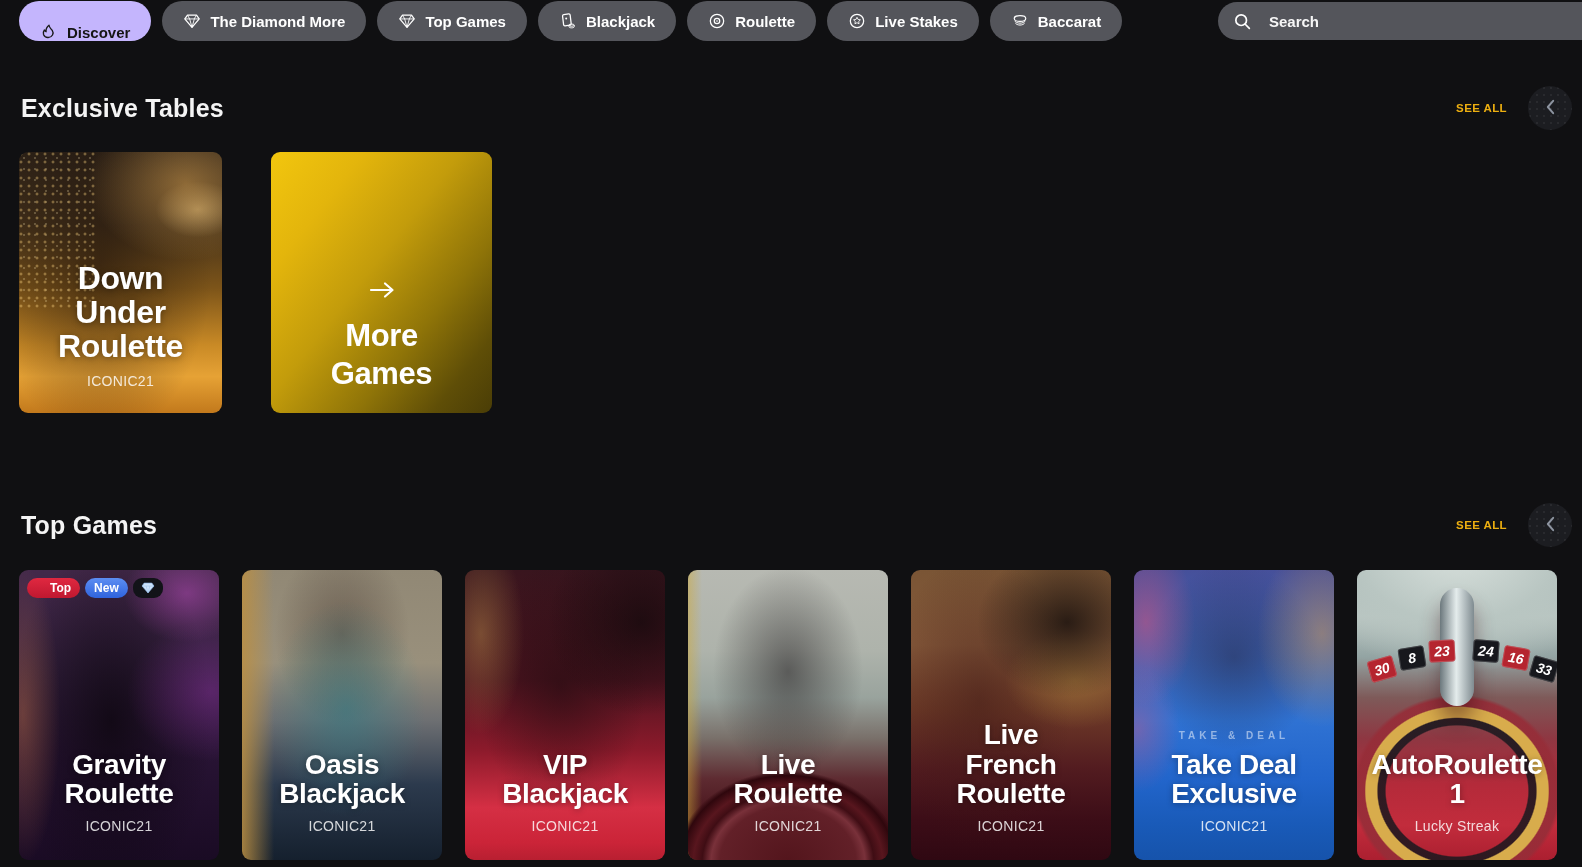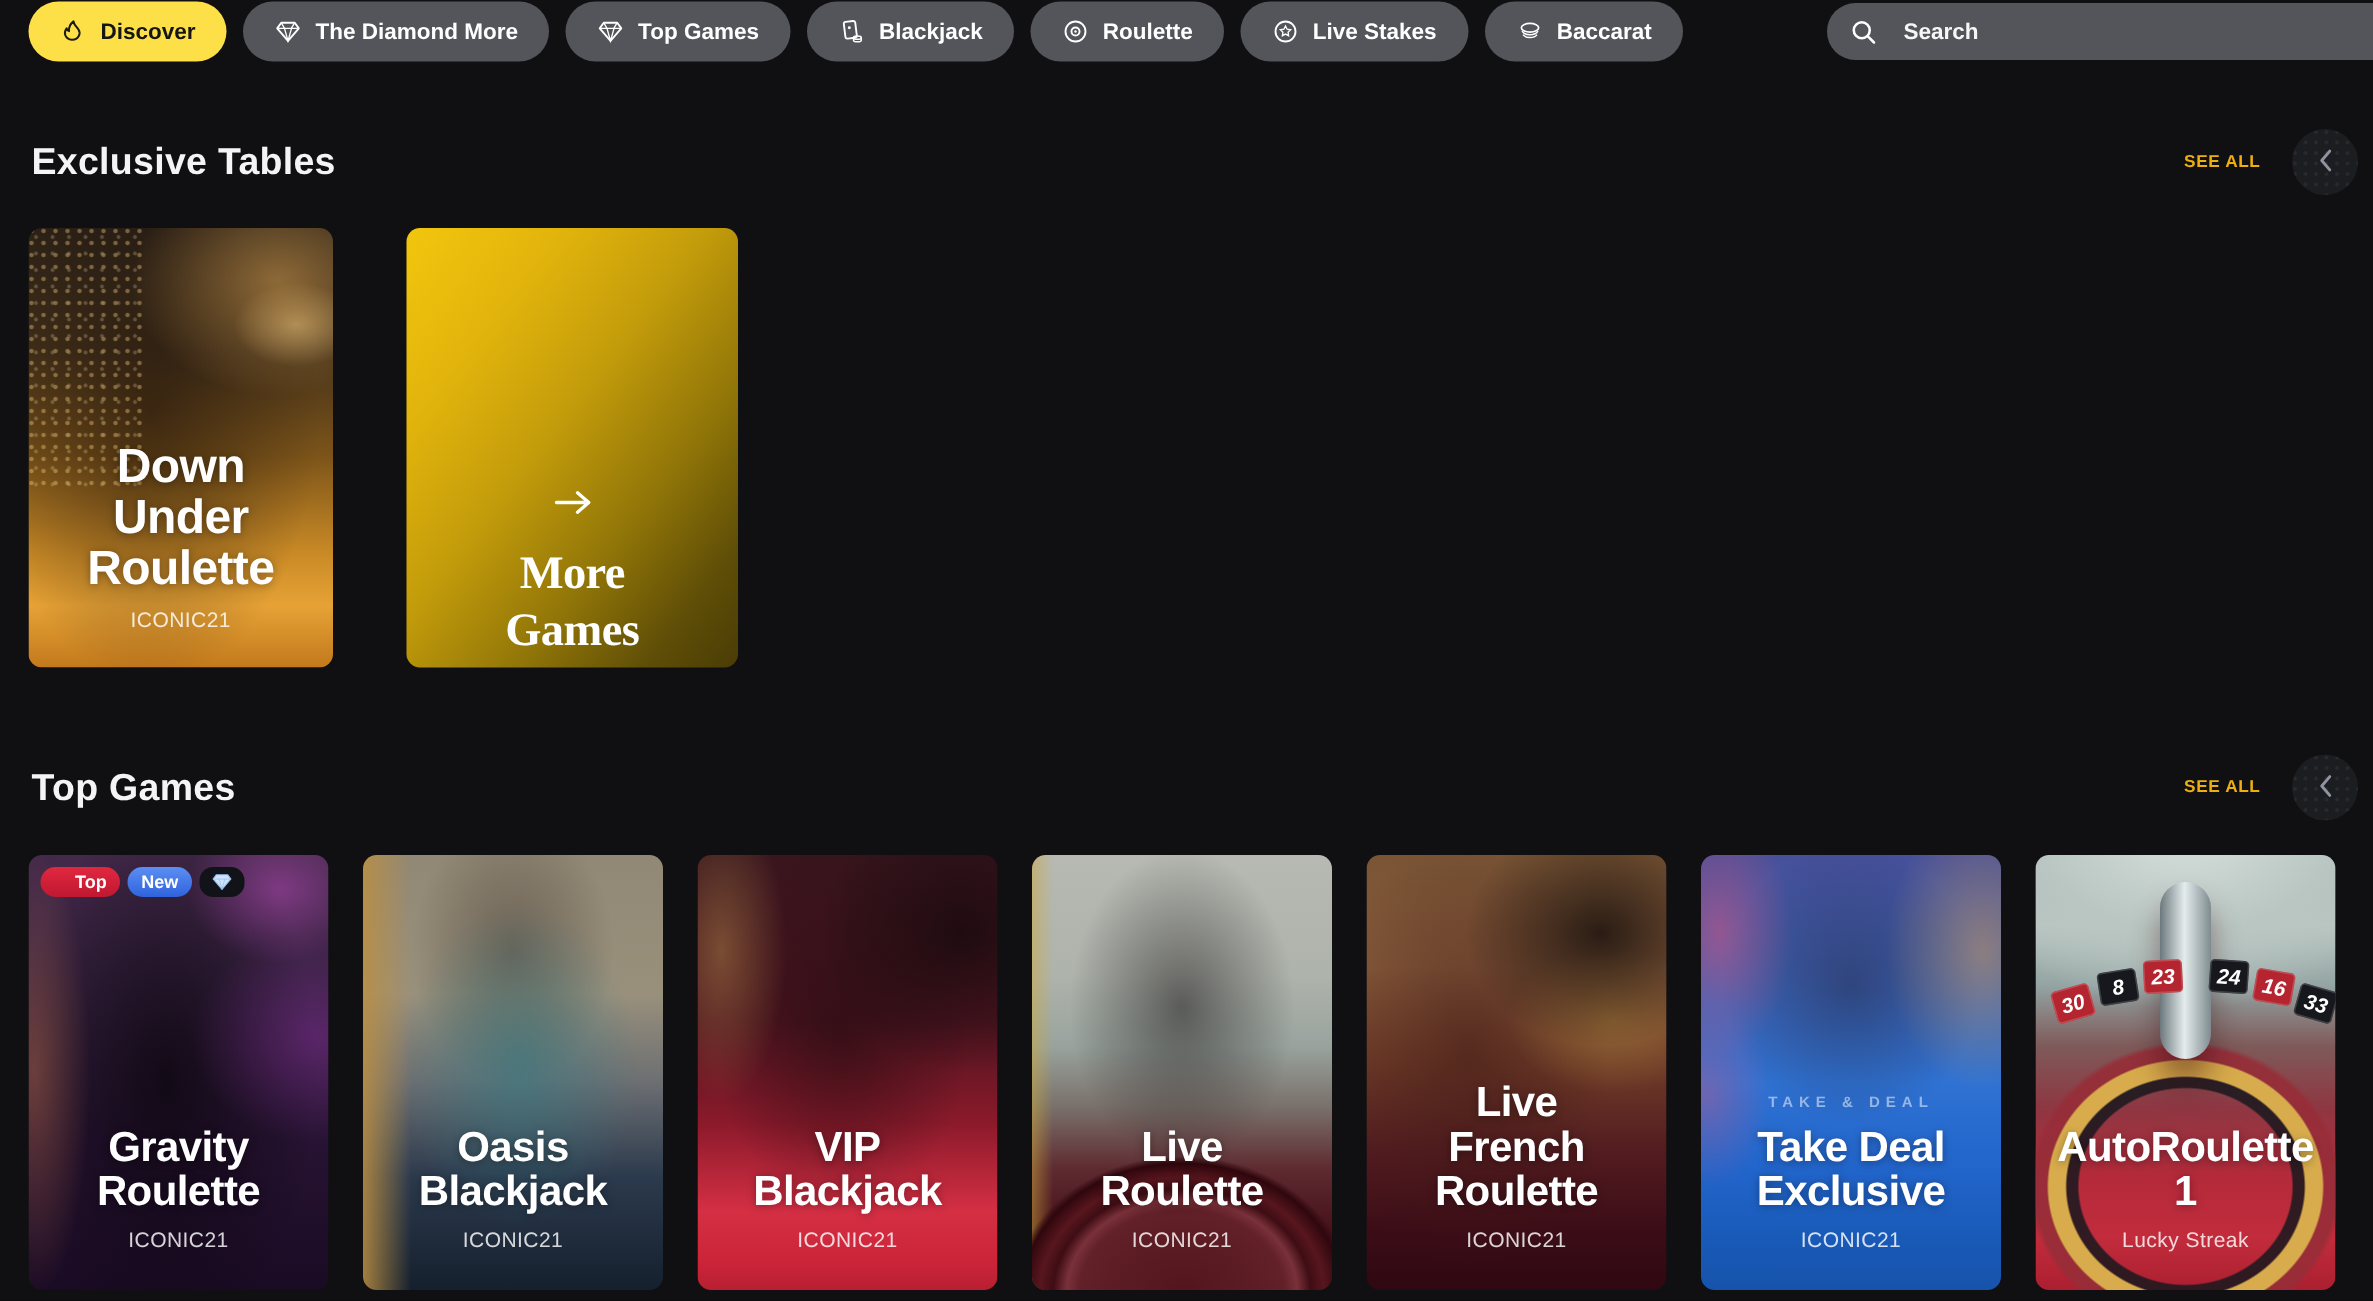--- a/index.html
+++ b/index.html
@@ -5,21 +5,21 @@
   html,body{margin:0;padding:0;background:#0d0d0f;}
   .page{position:relative;width:1582px;height:867px;overflow:hidden;
         background:#101012;font-family:"Liberation Sans",sans-serif;
         -webkit-font-smoothing:antialiased;}
   
   .topnav{position:absolute;top:1px;left:19px;display:flex;gap:11px;align-items:center;height:40px;}
   .pill{display:inline-flex;align-items:center;gap:9px;height:40px;padding:0 21px;
         border-radius:21px;background:#54555b;color:#fff;font-weight:700;font-size:15px;
         border:none;cursor:pointer;font-family:inherit;white-space:nowrap;}
   .pill .icon{display:flex;align-items:center;}
-  .pill.active{background:#fde047;color:#151515;}
+  .pill.active{background:#c4b5fd;color:#151515;align-items:flex-end;}
   .searchbar{position:absolute;top:2px;left:1218px;width:390px;height:38px;border-radius:19px;
         background:#54555b;display:flex;align-items:center;padding:0 0 0 15px;box-sizing:border-box;}
   .searchbar .icon{display:flex;align-items:center;margin-right:15px;}
   .searchbar input{flex:1;background:transparent;border:none;outline:none;color:#fff;
         font-size:15px;font-weight:700;font-family:inherit;}
   .searchbar input::placeholder{color:#ffffff;opacity:.95;}
   
   .section-head{position:absolute;left:21px;right:10px;height:44px;display:flex;align-items:center;}
   .section-head.ex{top:86px;}
   .section-head.tg{top:503px;}
@@ -27,33 +27,33 @@
   .see-all{background:none;border:none;cursor:pointer;color:#edaf10;font-weight:700;
         font-size:11.5px;letter-spacing:.4px;font-family:inherit;margin-right:21px;padding:0;}
   .circle-btn{width:44px;height:44px;border-radius:50%;border:none;cursor:pointer;
         background:radial-gradient(circle at 2px 2px, rgba(255,255,255,.06) 1px, transparent 1.5px) 0 0/7px 7px,#1c1d21;
         display:flex;align-items:center;justify-content:center;}
   
   .row{position:absolute;left:19px;display:flex;}
   .row.ex{top:152px;gap:49px;}
   .row.tg{top:570px;gap:23px;}
   .card{position:relative;border-radius:9px;overflow:hidden;cursor:pointer;flex:none;}
-  .row.ex .card{height:293px;}
+  .row.ex .card{height:261px;}
   .card.w203{width:203px;}
   .card.w221{width:221px;}
   .row.tg .card{width:200px;height:290px;}
   .card-caption{position:absolute;left:0;right:0;bottom:0;text-align:center;padding:0 6px 24px;}
   .row.tg .card-caption{padding-bottom:26px;}
   .card-title{color:#fff;font-weight:700;white-space:pre-line;line-height:1.06;
         font-size:28px;letter-spacing:-.4px;margin-bottom:9px;
         text-shadow:0 1px 6px rgba(0,0,0,.35);}
   .row.ex .card-title{font-size:32px;}
   .card-provider{color:rgba(255,255,255,.82);font-size:14px;font-weight:500;letter-spacing:.3px;}
   
-  .more-caption{position:absolute;left:0;right:0;bottom:0;text-align:center;padding-bottom:6px;font-family:Liberation Serif, serif;}
+  .more-caption{position:absolute;left:0;right:0;bottom:0;text-align:center;padding-bottom:20px;}
   .more-caption .icon{display:block;margin:0 auto 14px;}
   .more-title{color:#fff;font-weight:700;font-size:31px;line-height:1.22;white-space:pre-line;letter-spacing:-.4px;}
   
   .badges{position:absolute;top:8px;left:8px;display:flex;gap:5px;align-items:center;z-index:3;}
   .badge{height:20px;padding:0 9px;border-radius:10px;font-size:12px;font-weight:700;color:#fff;
         display:flex;align-items:center;}
   .badge-top{background:linear-gradient(180deg,#e02840,#bf1830);padding-left:23px;}
   .badge-new{background:linear-gradient(180deg,#5c8ef2,#2f63dd);}
   .badge-gem{width:30px;height:20px;padding:0;border-radius:9px;background:#121318;
         display:flex;align-items:center;justify-content:center;}

